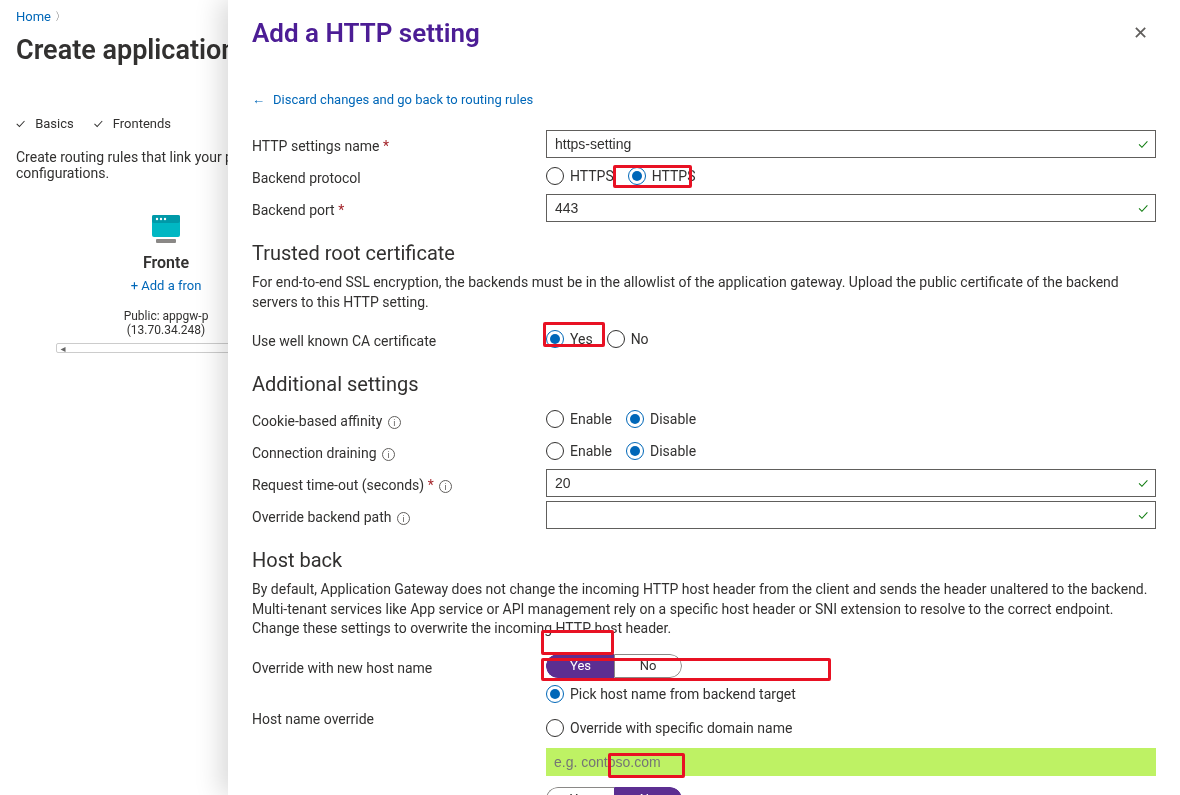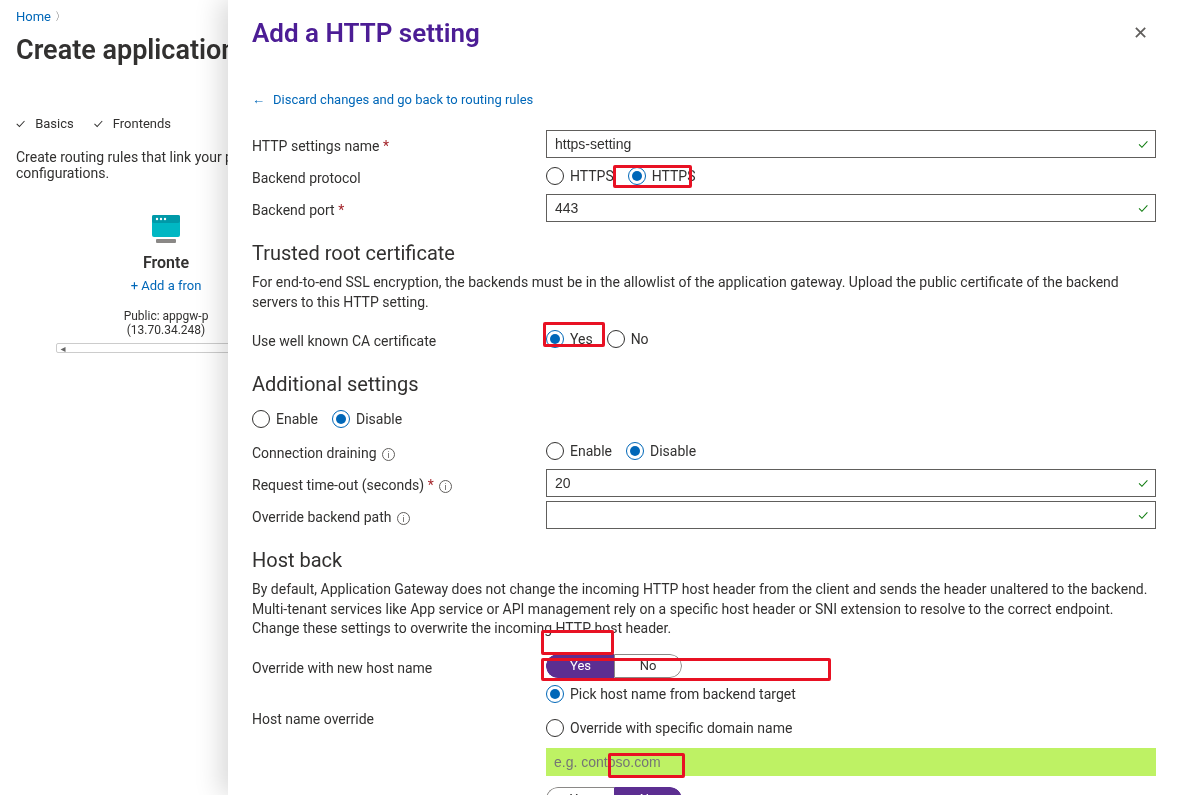--- a/index.html
+++ b/index.html
@@ -244,20 +244,21 @@
               <span class="dot"></span>
               <span>No</span>
             </label>
         </div>
       </div>
     </div>
 
     <div class="section-h">Additional settings</div>
 
     <div class="row">
+      <div class="lbl"><span>Cookie-based affinity</span> <span class="info-icon">i</span></div>
       <div class="ctrl">
         <div class="radio-row">
           <label class="radio">
               <span class="dot"></span>
               <span>Enable</span>
             </label>
           <label class="radio checked">
               <span class="dot"></span>
               <span>Disable</span>
             </label>

